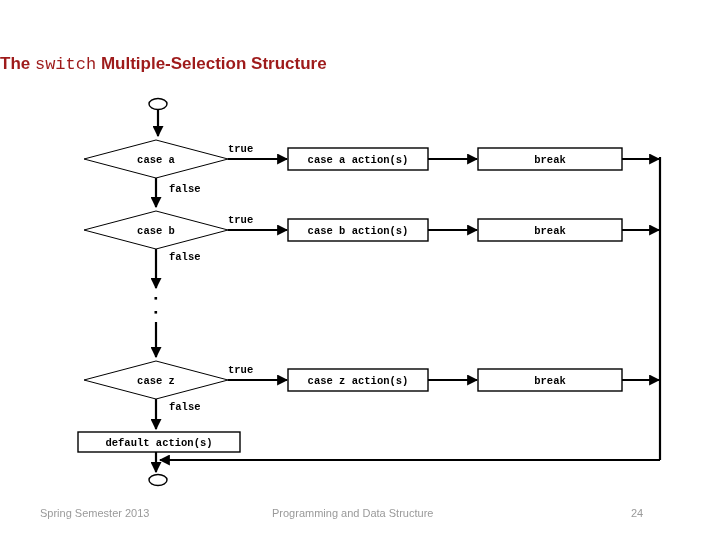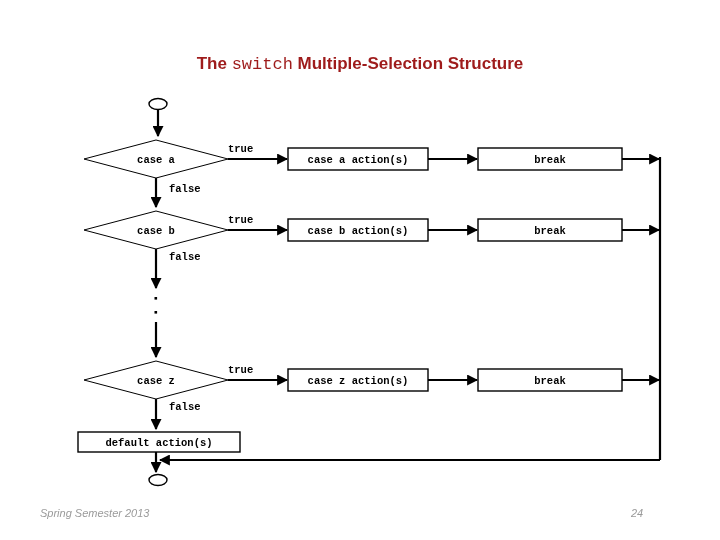--- a/index.html
+++ b/index.html
@@ -18,21 +18,20 @@
     position: absolute;
     left: 0; top: 0;
     width: 720px; height: 540px;
     background: #ffffff;
   }
   .title {
     position: absolute;
     left: 0;
     top: 54px;
     width: 720px;
-    text-align: center;
     color: #9E1B1B;
     font-size: 17px;
     font-weight: bold;
     letter-spacing: 0px;
     white-space: nowrap;
   }
   .title .mono {
     font-family: "Liberation Mono", "DejaVu Sans Mono", monospace;
     font-weight: normal;
   }
@@ -40,21 +39,20 @@
     position: absolute;
     left: 0; top: 0;
     width: 720px;
     height: 500px;
   }
   .footer {
     position: absolute;
     top: 507px;
     color: #9a9a9a;
     font-size: 11px;
-    font-style: italic;
     font-family: "Liberation Sans", sans-serif;
     white-space: nowrap;
   }
   .footer-left  { left: 40px; }
   .footer-mid   { left: 272px; }
   .footer-right { left: 631px; }
 
   svg text.flow-label {
     font-family: "Liberation Mono", "DejaVu Sans Mono", monospace;
     font-size: 10.5px;
@@ -180,15 +178,16 @@
 
     <line class="conn" x1="156" y1="452" x2="156" y2="472" marker-end="url(#arrow)"></line>
 
     <ellipse class="term" cx="158" cy="480" rx="9" ry="5.5"></ellipse>
 
     <line class="conn" x1="660" y1="157" x2="660" y2="460"></line>
     <line class="conn" x1="660" y1="460" x2="160" y2="460" marker-end="url(#arrow)"></line>
   </svg>
 
   <div class="footer footer-left">Spring Semester 2013</div>
+  <div class="footer footer-mid">Programming and Data Structure</div>
   <div class="footer footer-right">24</div>
 
 </div>
 
 </body></html>

